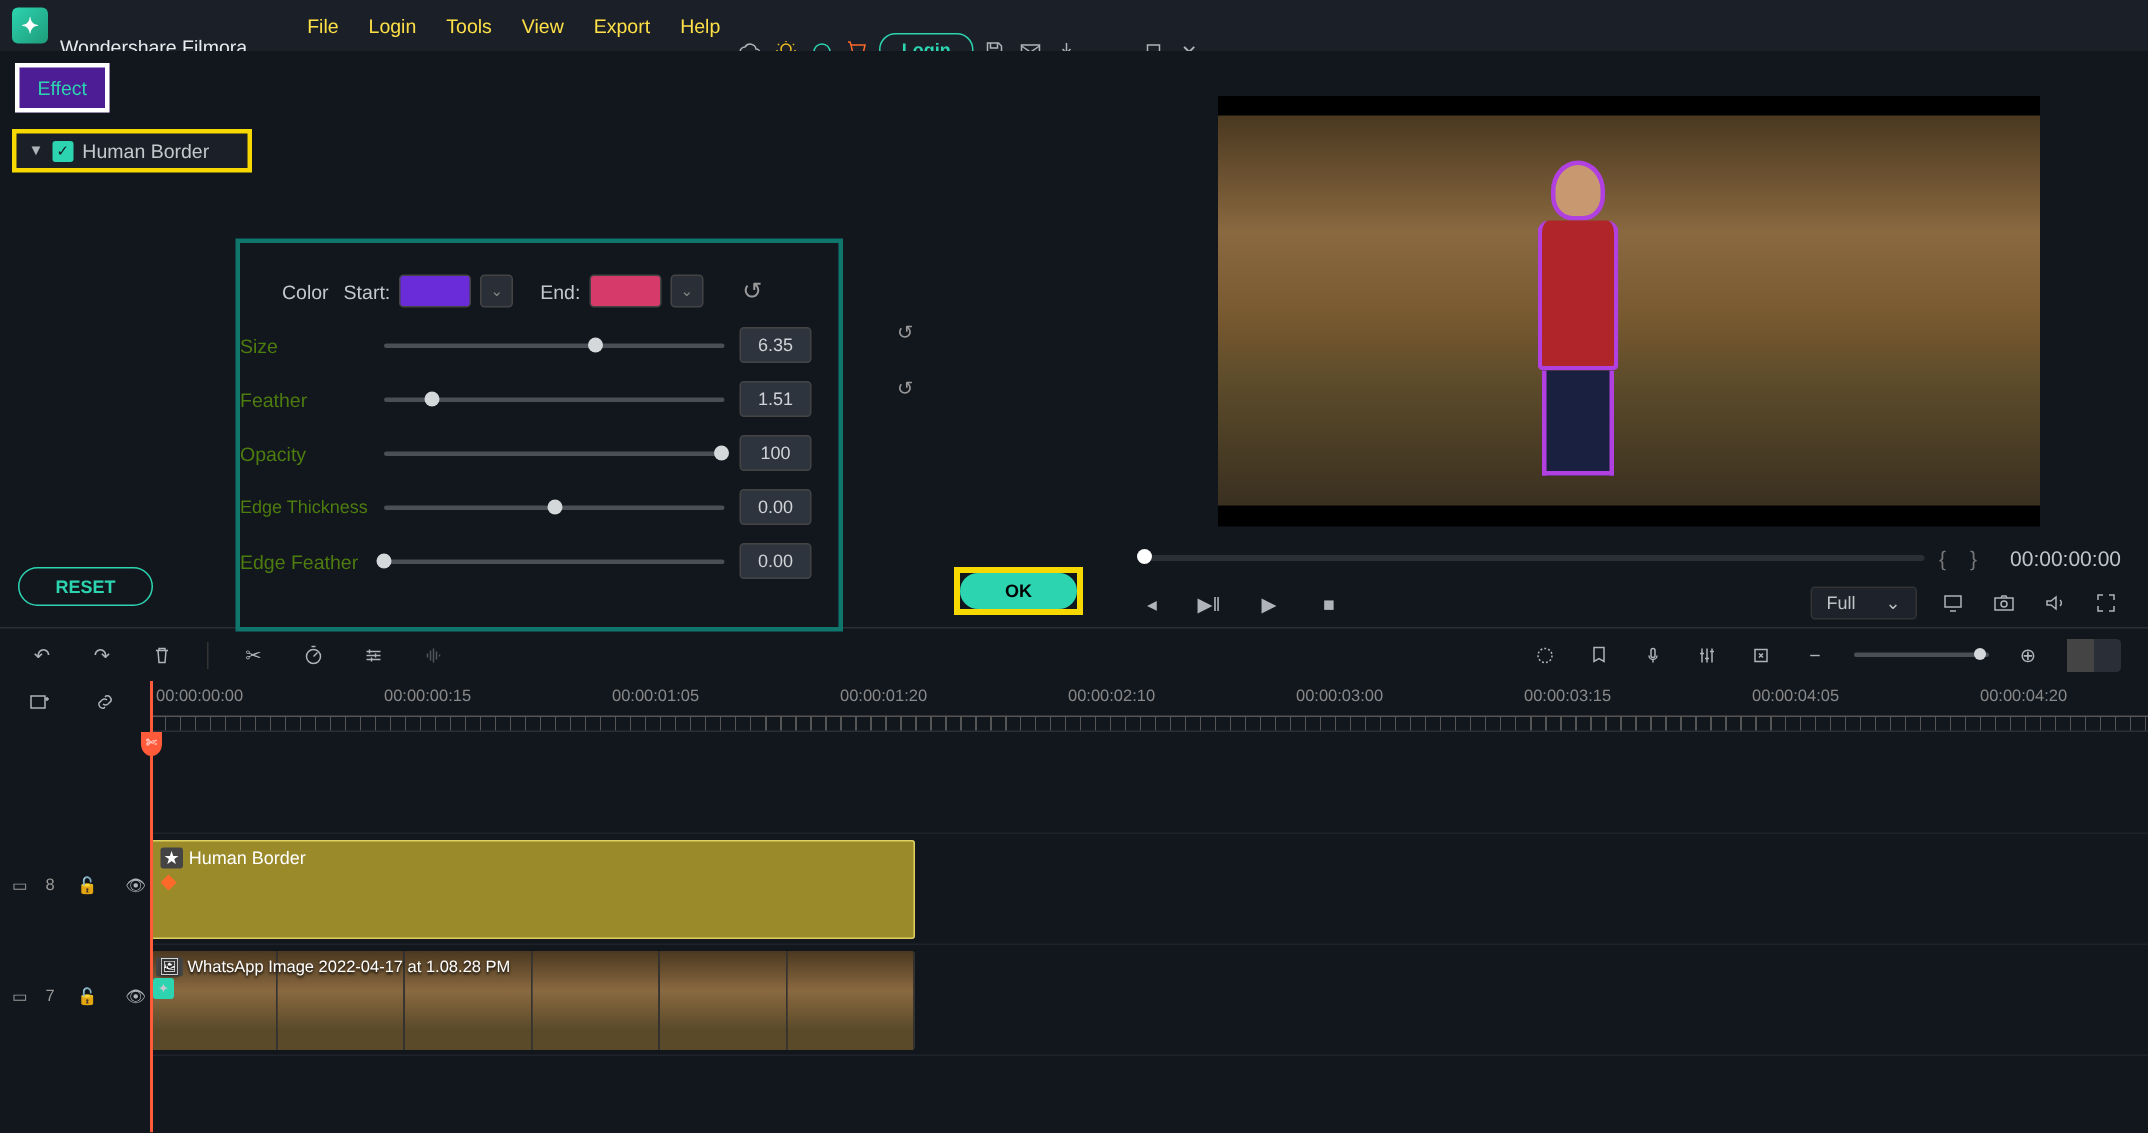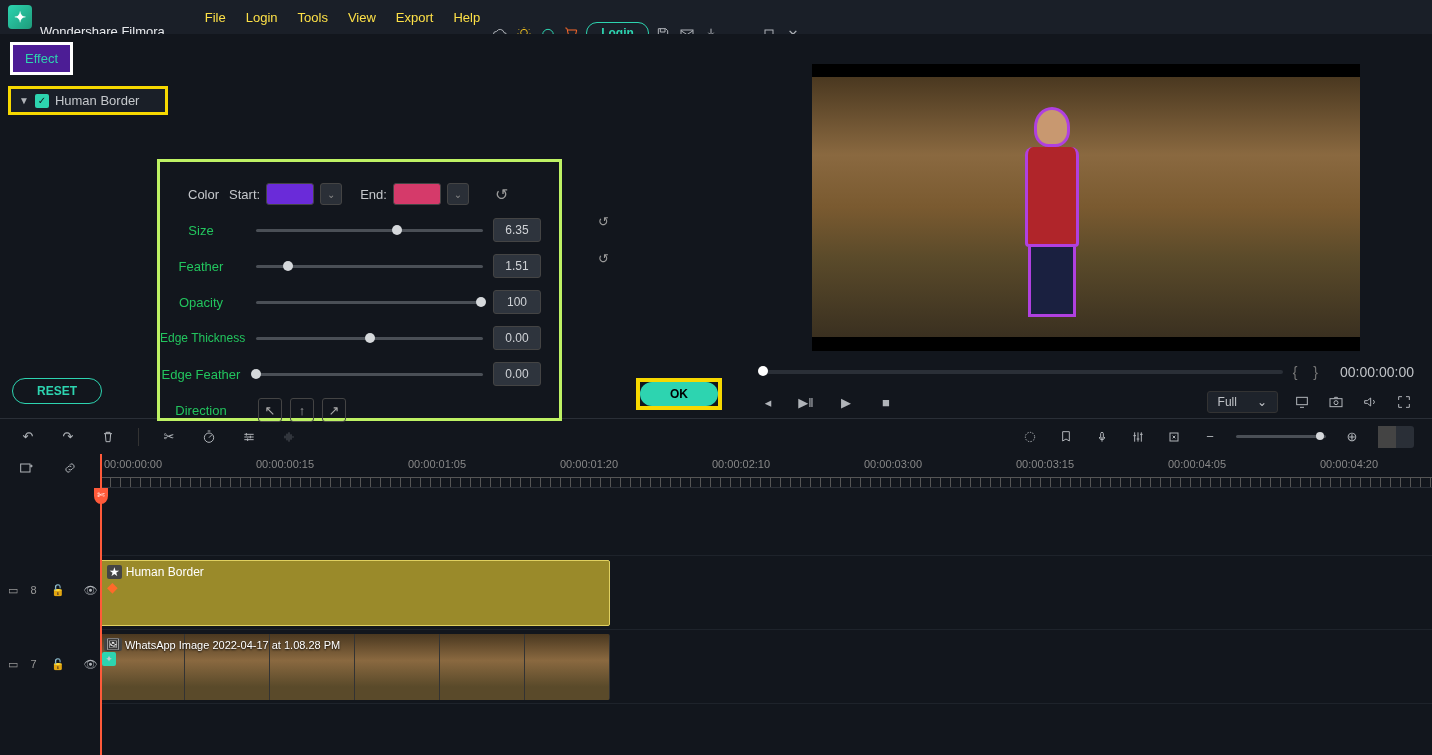--- a/index.html
+++ b/index.html
@@ -13,23 +13,23 @@
 .icon-btn { width: 20px; height: 20px; display: inline-flex; align-items: center; justify-content: center; color: #b0b4b9; cursor: pointer; }
 .login-btn { border: 1px solid #2dd4b0; color: #2dd4b0; padding: 3px 14px; border-radius: 12px; font-weight: bold; font-size: 12px; cursor: pointer; }
 
 .main-area { display: flex; height: 384px; }
 .left-panel { width: 740px; background: #12161d; position: relative; }
 .effect-tab { position: absolute; top: 8px; left: 10px; border: 3px solid #ffffff; padding: 6px 12px; color: #2dd4b0; font-weight: 500; background: #4c1d95; }
 .effect-header { position: absolute; top: 52px; left: 8px; border: 3px solid #f7d800; display: flex; align-items: center; padding: 4px 8px; background: #1a1f28; width: 160px; }
 .triangle-down { margin-right: 6px; color: #b0b4b9; font-size: 10px; }
 .checkbox { width: 14px; height: 14px; background: #2dd4b0; border-radius: 2px; margin-right: 6px; display: flex; align-items: center; justify-content: center; font-size: 10px; color: #12161d; }
 
-.params-box { position: absolute; top: 125px; left: 157px; width: 405px; height: 262px; border: 3px solid #bef264; padding: 14px 18px 10px 0; }
+.params-box { position: absolute; top: 125px; left: 157px; width: 405px; height: 262px; border: 3px solid #0f766e; padding: 14px 18px 10px 0; }
 .param-row { display: flex; align-items: center; height: 36px; }
-.param-label { width: 92px; text-align: center; padding-right: 10px; color: #22c55e; font-size: 13px; }
+.param-label { width: 92px; text-align: left; padding-right: 10px; color: #4d7c0f; font-size: 13px; }
 .color-row { display: flex; align-items: center; height: 36px; justify-content: flex-start; padding-left: 28px; gap: 6px; }
 .color-swatch { width: 48px; height: 22px; border-radius: 3px; border: 1px solid #444; }
 .dropdown-arrow { width: 22px; height: 22px; border: 1px solid #444; border-radius: 3px; display: flex; align-items: center; justify-content: center; color: #888; font-size: 10px; background: #2a2f37; }
 .reset-circle { margin-left: 20px; color: #999; font-size: 16px; cursor: pointer; }
 .slider-track { flex: 1; height: 3px; background: #4a4f56; position: relative; margin: 0 10px 0 4px; border-radius: 2px; }
 .slider-thumb { position: absolute; width: 10px; height: 10px; background: #d5d8db; border-radius: 50%; top: -4px; transform: translateX(-50%); }
 .value-box { width: 48px; height: 24px; background: #2e343d; border: 1px solid #444; border-radius: 3px; text-align: center; line-height: 22px; font-size: 12px; color: #d0d3d7; }
 .direction-btns { display: flex; gap: 8px; margin-left: 6px; }
 .dir-btn { width: 24px; height: 24px; border: 1px solid #444; border-radius: 3px; display: flex; align-items: center; justify-content: center; color: #aaa; cursor: pointer; }
 .side-reset { position: absolute; top: 180px; left: 598px; display:flex; flex-direction:column; gap:22px; color:#999; }
@@ -197,28 +197,20 @@
             <div class="slider-thumb" style="left:50%"></div>
           </div>
         <div class="value-box">0.00</div>
       </div>
       <div class="param-row">
         <div class="param-label">Edge Feather</div>
         <div class="slider-track">
             <div class="slider-thumb" style="left:0%"></div>
           </div>
         <div class="value-box">0.00</div>
-      </div>
-      <div class="param-row">
-        <div class="param-label">Direction</div>
-        <div class="direction-btns">
-          <div class="dir-btn">↖</div>
-          <div class="dir-btn">↑</div>
-          <div class="dir-btn">↗</div>
-        </div>
       </div>
     </div>
 
     <div class="side-reset">
       <span>↺</span>
       <span>↺</span>
     </div>
 
     <button class="reset-btn">RESET</button>
     <div class="ok-wrap"><button class="ok-btn">OK</button></div>

